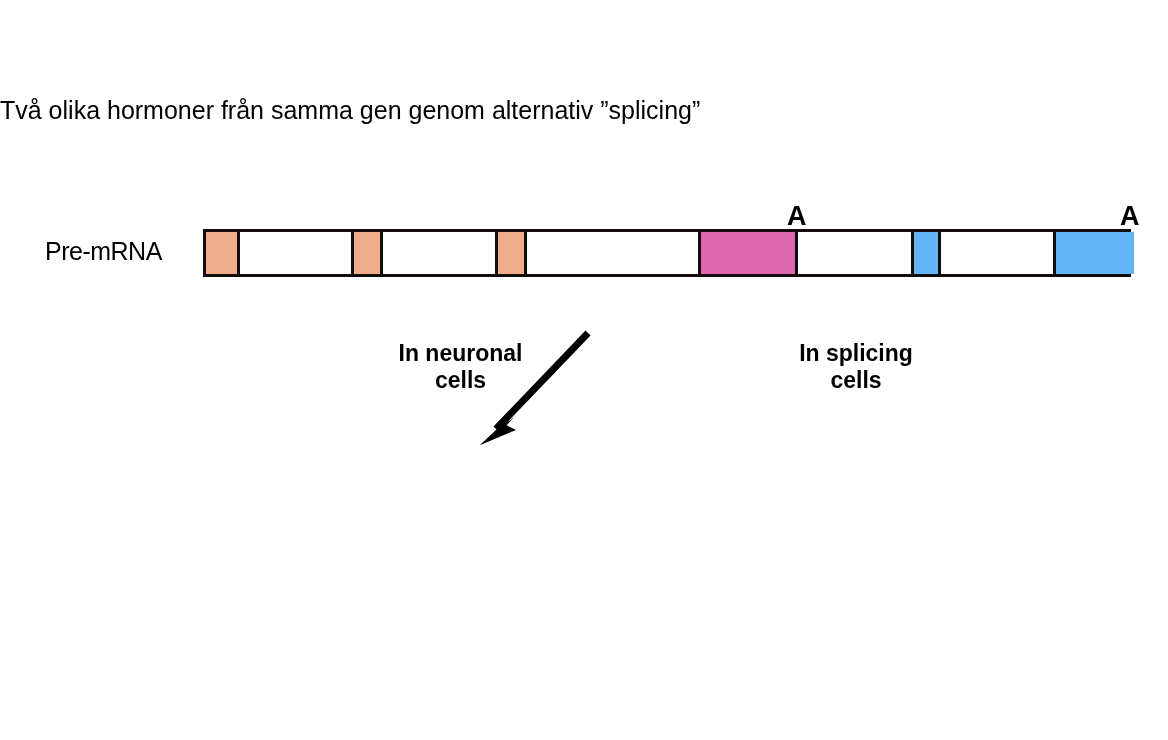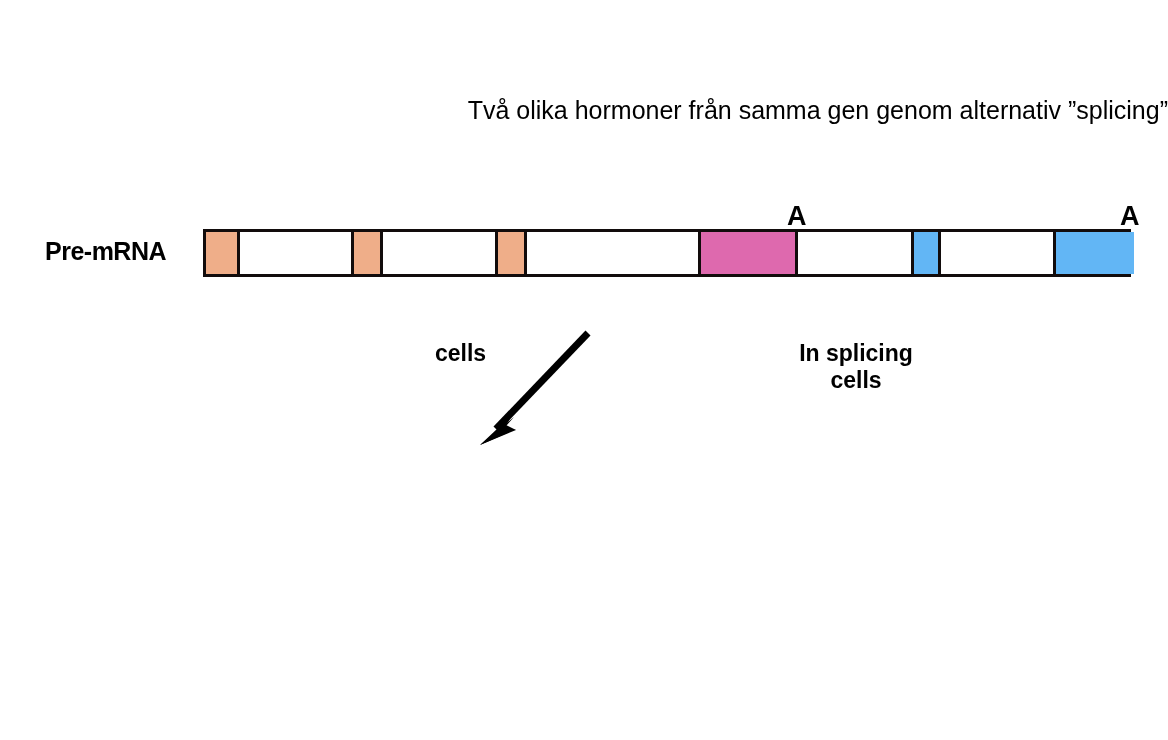--- a/index.html
+++ b/index.html
@@ -19,34 +19,34 @@
     position: absolute;
     inset: 0;
   }
 
   
   .title {
     position: absolute;
     left: 0;
     top: 96px;
     width: 1168px;
-    text-align: right;
+    text-align: left;
     font-size: 25px;
     color: #000000;
     letter-spacing: 0px;
     white-space: nowrap;
   }
 
   
   .premrna-label {
     position: absolute;
     left: 45px;
     top: 237px;
     font-size: 25px;
-    font-weight: bold;
+    font-weight: normal;
     letter-spacing: -0.5px;
     color: #000000;
     white-space: nowrap;
     text-align: right;
   }
 
   .bar {
     position: absolute;
     box-sizing: border-box;
     border: 3px solid #120c0c;
@@ -112,20 +112,21 @@
       <div class="seg" style="background: rgb(255, 255, 255); flex: 0 0 113px;"></div>
       <div class="seg bordered-l bordered-r" style="background: rgb(98, 182, 245); flex: 0 0 30px;"></div>
       <div class="seg" style="background: rgb(255, 255, 255); flex: 0 0 112px;"></div>
       <div class="seg bordered-l" style="background: rgb(98, 182, 245); flex: 0 0 81px;"></div>
     </div>
 
   <div class="amark" style="left:787px; top:203px;">A</div>
   <div class="amark" style="left:1120px; top:203px;">A</div>
 
   <div class="branch-label" style="left:378px; top:340px; width:165px;">
+    <div>In neuronal</div>
     <div>cells</div>
   </div>
   <svg class="arrow-svg" style="left:470px; top:325px;" width="130" height="125" viewBox="0 0 130 125">
     <line x1="118" y1="8" x2="26" y2="104" stroke="#000000" stroke-width="7" stroke-linecap="butt"></line>
     <polygon points="10,120 44,92 30,108 46,104" fill="#000000"></polygon>
     <polygon points="10,120 46,105 36,100 43,89" fill="#000000"></polygon>
   </svg>
 
   <div class="branch-label" style="left:785px; top:340px; width:142px;">
     <div>In splicing</div>

